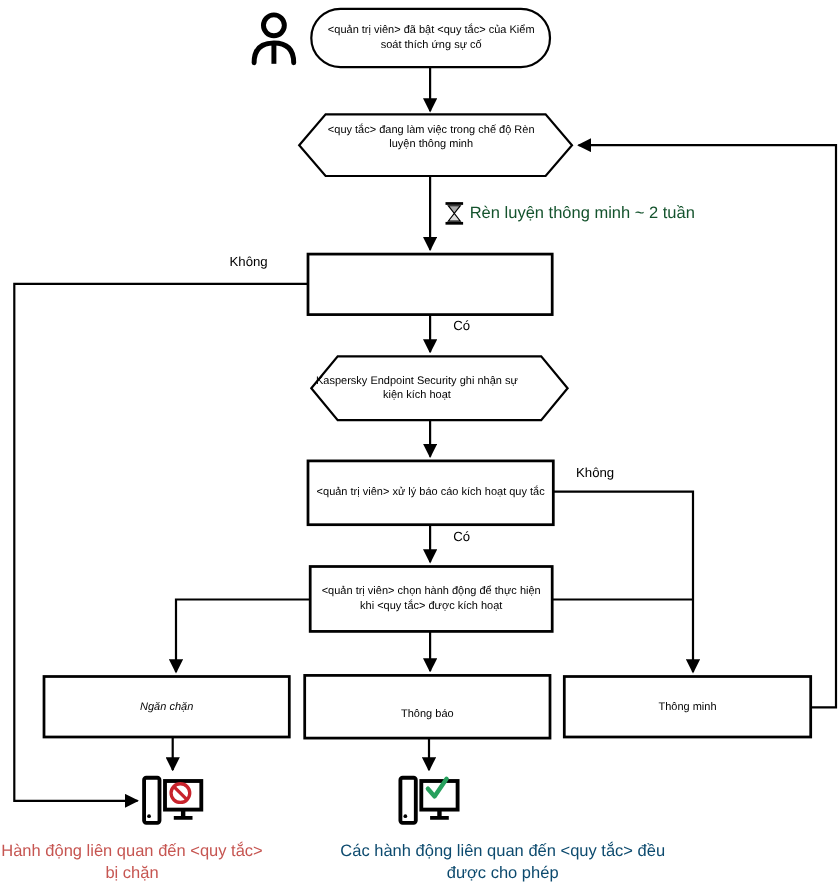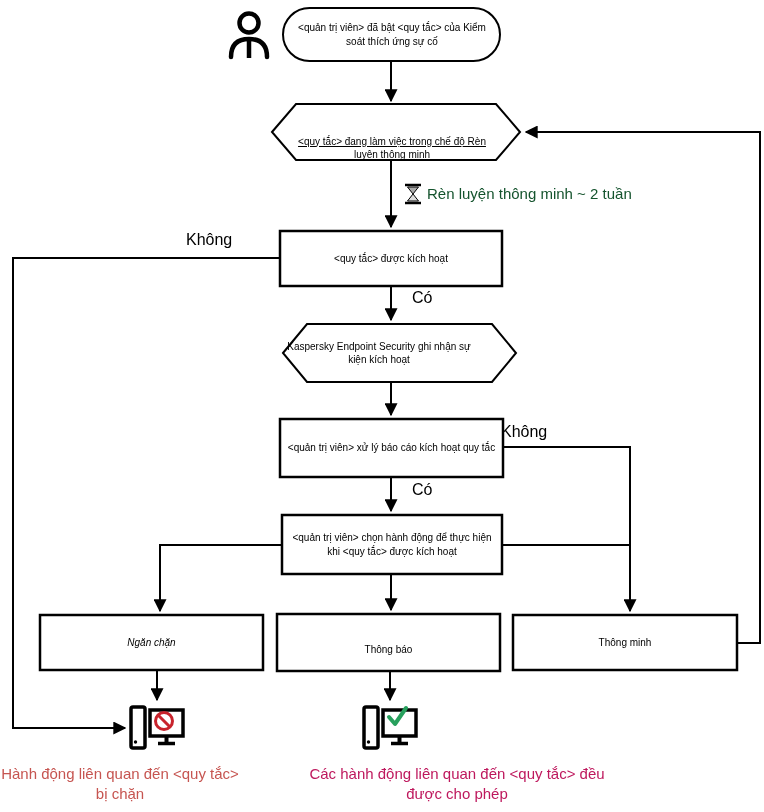--- a/index.html
+++ b/index.html
@@ -6,30 +6,30 @@
   #canvas{
     position:relative;width:764px;height:812px;background:#fff;overflow:hidden;
     font-family:"Liberation Sans","DejaVu Sans",sans-serif;color:#000;
   }
   #shapes{position:absolute;left:0;top:0;width:764px;height:812px;}
   .node-text{
     position:absolute;display:flex;align-items:center;justify-content:center;
     text-align:center;font-size:10px;line-height:1.35;color:#000;
   }
   .edge-label{
-    position:absolute;font-size:16px;color:#000;
+    position:absolute;font-size:12px;color:#000;text-align:center;
   }
   .duration-label{
     position:absolute;font-size:15px;color:#14532d;white-space:nowrap;
   }
   .caption{
     position:absolute;font-size:15px;line-height:1.35;text-align:center;
   }
   .caption.blocked{color:#C65551;}
-  .caption.allowed{color:#be185d;}
+  .caption.allowed{color:#0c4a6e;}
 </style>
 </head>
 <body>
 
 <div id="canvas">
 
   <svg id="shapes" viewBox="0 0 764 812" xmlns="http://www.w3.org/2000/svg">
     <defs>
       <marker id="arrow" viewBox="0 0 10 10" refX="9" refY="5" markerWidth="6.5" markerHeight="6.5" orient="auto-start-reverse">
         <path d="M0,0 L10,5 L0,10 z" fill="#000"></path>
@@ -96,25 +96,24 @@
       <circle cx="368.5" cy="742" r="1.7" fill="#000"></circle>
       <rect x="383" y="710" width="33" height="26" fill="none" stroke="#000" stroke-width="3.5"></rect>
       <line x1="399.5" y1="736" x2="399.5" y2="742" stroke="#000" stroke-width="4"></line>
       <line x1="391" y1="743.5" x2="408" y2="743.5" stroke="#000" stroke-width="3.5"></line>
       <path d="M389 717 L395 724 L406 708" fill="none" stroke="#27A05D" stroke-width="4" stroke-linecap="round" stroke-linejoin="round"></path>
     </g>
   </svg>
 
   <div class="node-text" style="left:293px;top:12px;width:198px;height:45px;">&lt;quản trị viên&gt;  đã bật &lt;quy tắc&gt;  của Kiểm soát thích ứng sự cố</div>
 
-  <div class="node-text" style="left:288px;top:124px;width:208px;height:48px;text-decoration:underline;">&lt;quy tắc&gt;  đang làm việc trong chế độ Rèn luyện thông minh</div>
+  <div class="node-text" style="left:288px;top:101px;width:208px;height:48px;">&lt;quy tắc&gt;  đang làm việc trong chế độ Rèn luyện thông minh</div>
 
   <div class="duration-label" style="left:427px;top:185px;">Rèn luyện thông minh ~ 2 tuần</div>
 
-  <div class="node-text" style="left:287px;top:236px;width:208px;height:45px;">&lt;quy tắc&gt;  được kích hoạt</div>
 
   <div class="node-text" style="left:284px;top:328px;width:190px;height:50px;">Kaspersky Endpoint Security ghi nhận sự kiện kích hoạt</div>
 
   <div class="node-text" style="left:289px;top:520px;width:206px;height:49px;">&lt;quản trị viên&gt;  chọn hành động để thực hiện khi &lt;quy tắc&gt;  được kích hoạt</div>
 
   <div class="node-text" style="left:287px;top:424px;width:209px;height:48px;">&lt;quản trị viên&gt;  xử lý báo cáo kích hoạt quy tắc</div>
 
   <div class="node-text" style="left:40px;top:615px;width:223px;height:55px;font-style:italic;">Ngăn chặn</div>
 
   <div class="node-text" style="left:277px;top:614px;width:223px;height:72px;">Thông báo</div>

